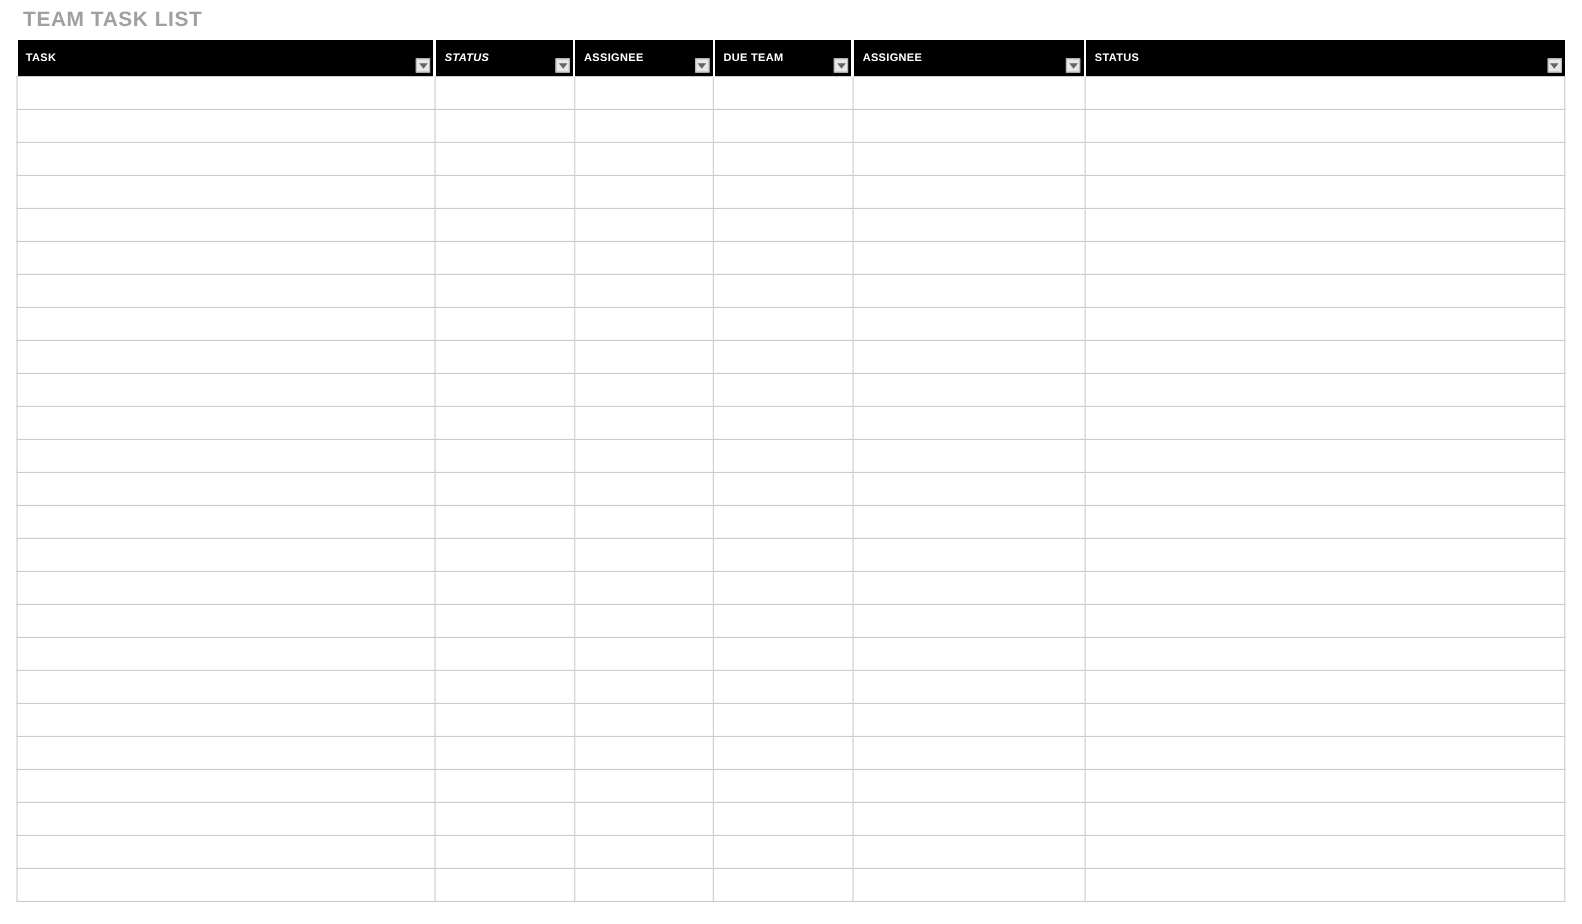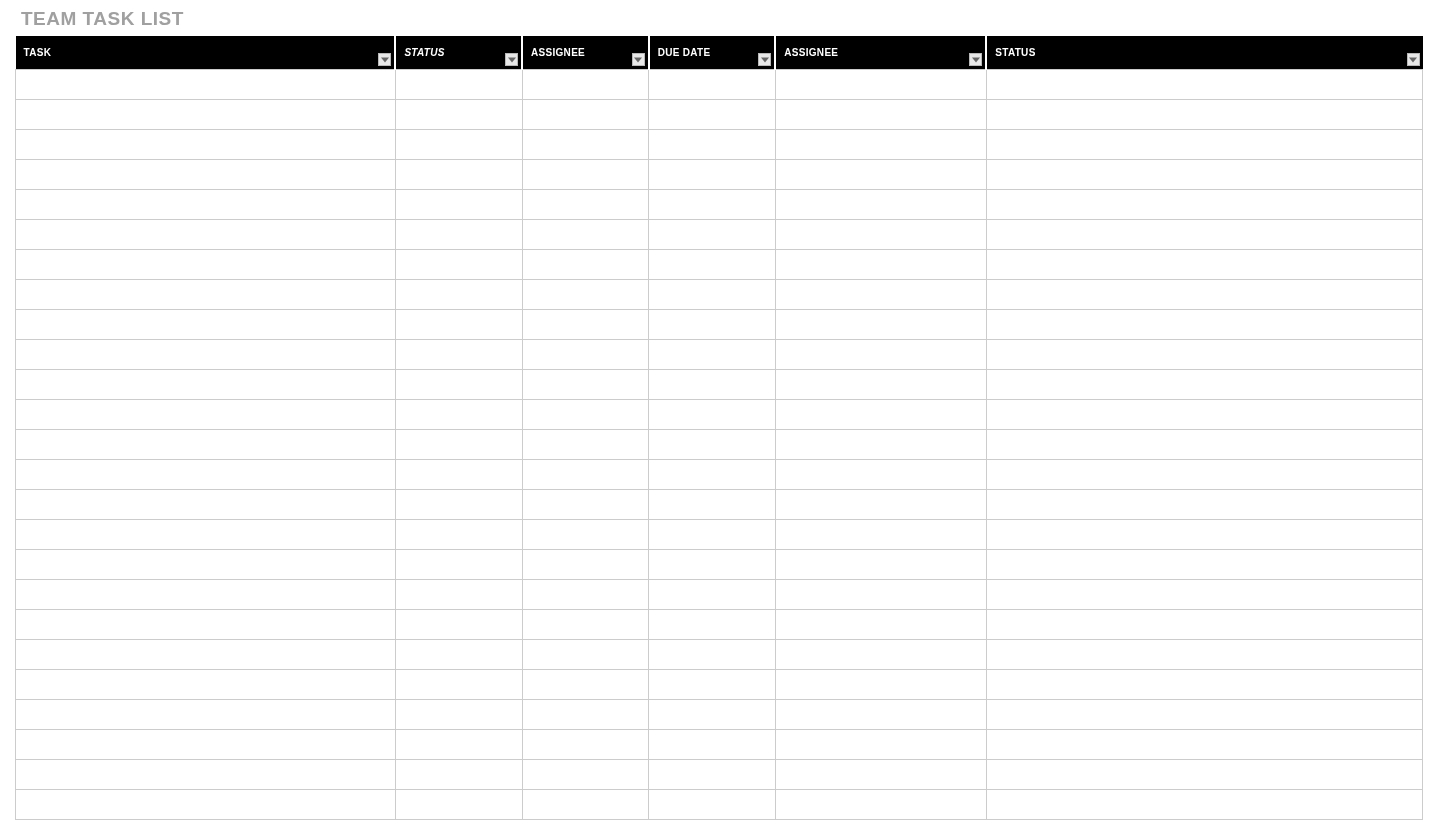--- a/index.html
+++ b/index.html
@@ -96,21 +96,21 @@
       </th>
       <th class="col-priority">
         <span>ASSIGNEE</span>
         <span class="filter-btn">
           <svg viewBox="0 0 10 6">
               <polygon points="0,0 10,0 5,6"></polygon>
             </svg>
         </span>
       </th>
       <th class="col-duedate">
-        <span>DUE DATE</span>
+        <span>DUE TEAM</span>
         <span class="filter-btn">
           <svg viewBox="0 0 10 6">
               <polygon points="0,0 10,0 5,6"></polygon>
             </svg>
         </span>
       </th>
       <th class="col-assignee">
         <span>ASSIGNEE</span>
         <span class="filter-btn">
           <svg viewBox="0 0 10 6">

